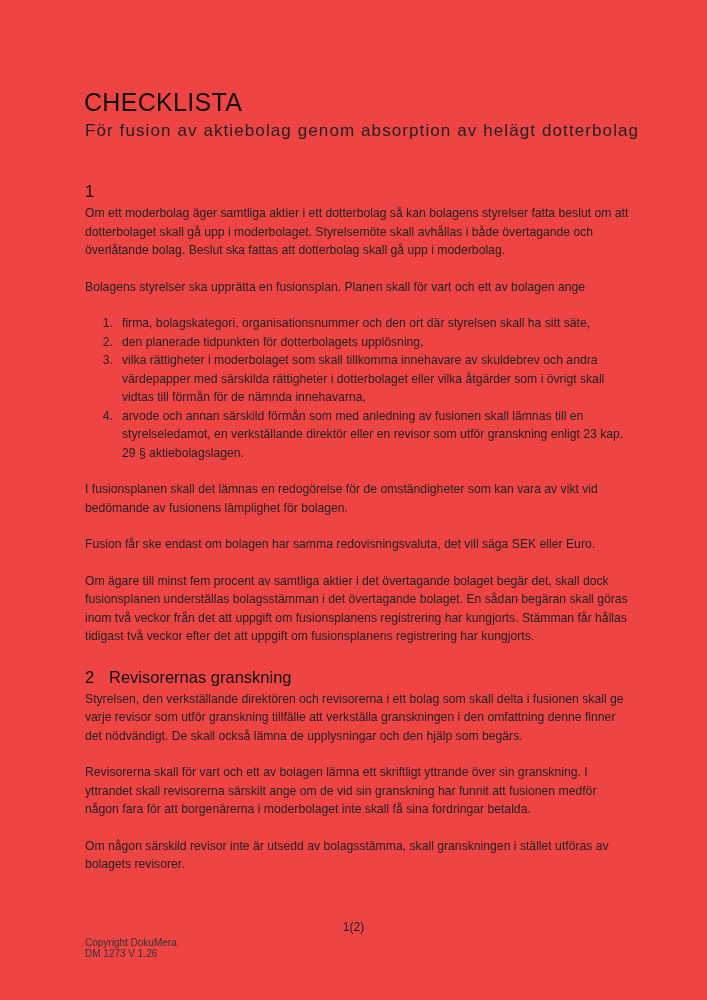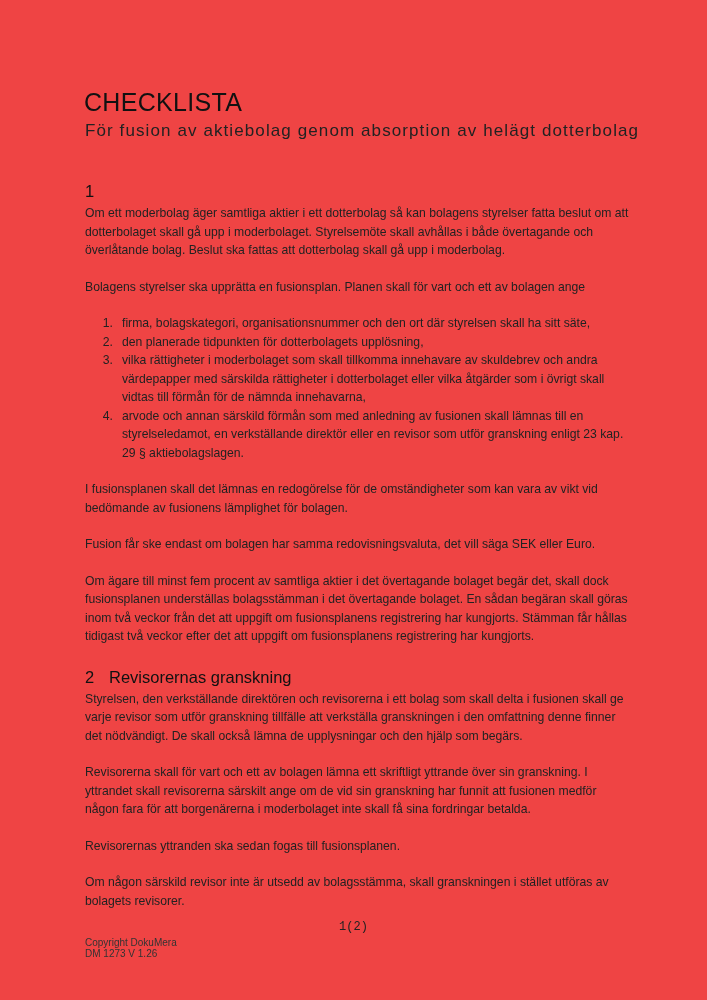--- a/index.html
+++ b/index.html
@@ -86,21 +86,21 @@
     }
     .sec2 {
       margin-top: 20px;
     }
     .page-num {
       position: absolute;
       left: 0;
       width: 707px;
       top: 920px;
       text-align: center;
-      font-family: Liberation Mono, monospace;
+      font-family: Liberation Sans, sans-serif;
       font-size: 12px;
       color: #222;
     }
     .footer {
       position: absolute;
       left: 85px;
       top: 937px;
       font-family: "Liberation Sans", sans-serif;
       font-size: 10px;
       line-height: 11px;
@@ -148,21 +148,20 @@
       <p>Om ägare till minst fem procent av samtliga aktier i det övertagande bolaget begär det, skall dock fusionsplanen underställas bolagsstämman i det övertagande bolaget. En sådan begäran skall göras inom två veckor från det att uppgift om fusionsplanens registrering har kungjorts. Stämman får hållas tidigast två veckor efter det att uppgift om fusionsplanens registrering har kungjorts.</p>
     </section>
 
     <section class="sec2">
       <h2 class="h2">
         <span class="num">2</span>
         <span>Revisorernas granskning</span>
       </h2>
       <p>Styrelsen, den verkställande direktören och revisorerna i ett bolag som skall delta i fusionen skall ge varje revisor som utför granskning tillfälle att verkställa granskningen i den omfattning denne finner det nödvändigt. De skall också lämna de upplysningar och den hjälp som begärs.</p>
       <p>Revisorerna skall för vart och ett av bolagen lämna ett skriftligt yttrande över sin granskning. I yttrandet skall revisorerna särskilt ange om de vid sin granskning har funnit att fusionen medför någon fara för att borgenärerna i moderbolaget inte skall få sina fordringar betalda.</p>
-      <p>Revisorernas yttranden ska sedan fogas till fusionsplanen.</p>
       <p>Om någon särskild revisor inte är utsedd av bolagsstämma, skall granskningen i stället utföras av bolagets revisorer.</p>
     </section>
   </div>
 
   <div class="page-num">1(2)</div>
 
   <div class="footer">
     <div>Copyright DokuMera</div>
     <div>DM 1273 V 1.26</div>
   </div>

